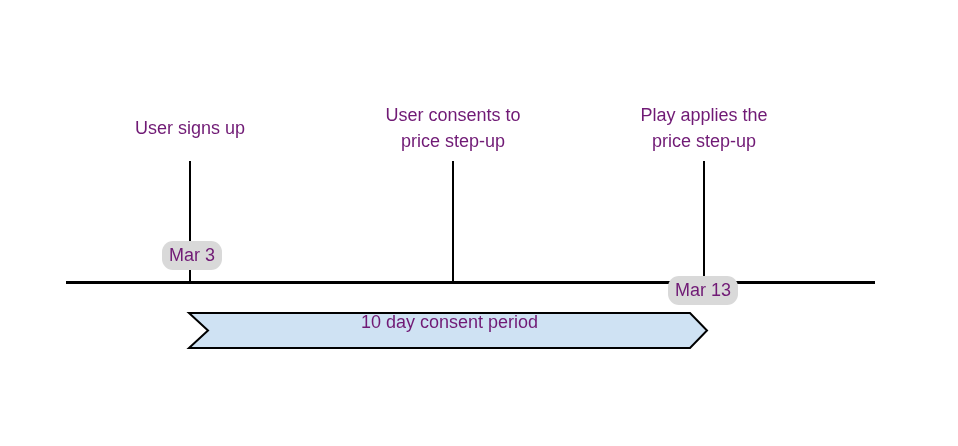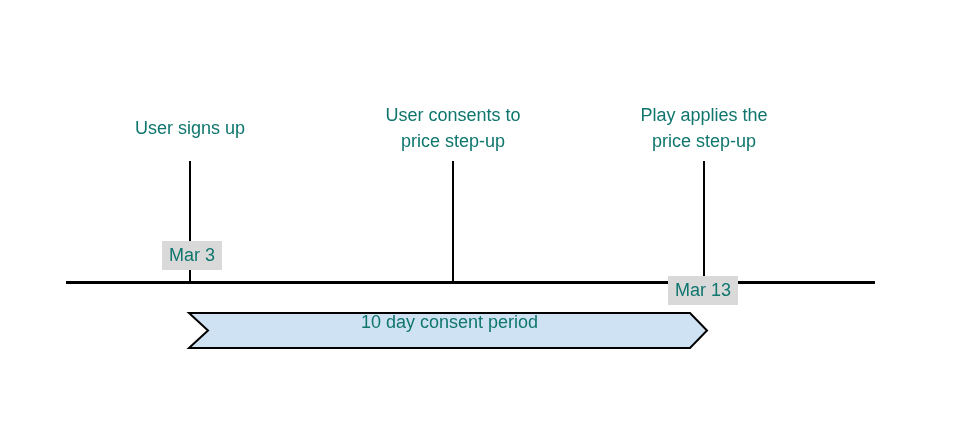--- a/index.html
+++ b/index.html
@@ -7,21 +7,21 @@
     padding: 0;
     background: #ffffff;
     font-family: "Liberation Sans", sans-serif;
   }
   .canvas {
     position: relative;
     width: 958px;
     height: 446px;
     background: #ffffff;
     overflow: hidden;
-    color: #0f766e;
+    color: #701a75;
   }
   .timeline-axis {
     position: absolute;
     left: 66px;
     top: 281px;
     width: 809px;
     height: 3px;
     background: #000000;
   }
   .event-tick {
@@ -57,20 +57,21 @@
   }
   .date-1 { left: 132px; }
   .date-2 { left: 394px; }
   .date-3 { left: 643px; margin-top: 35px; }
   .date-label span {
     display: inline-block;
     background: #d9d9d9;
     font-size: 18px;
     line-height: 25px;
     padding: 2px 7px;
+    border-radius: 11px;
   }
   .period-svg {
     position: absolute;
     left: 185px;
     top: 309px;
     width: 530px;
     height: 43px;
   }
   .period-label {
     position: absolute;

